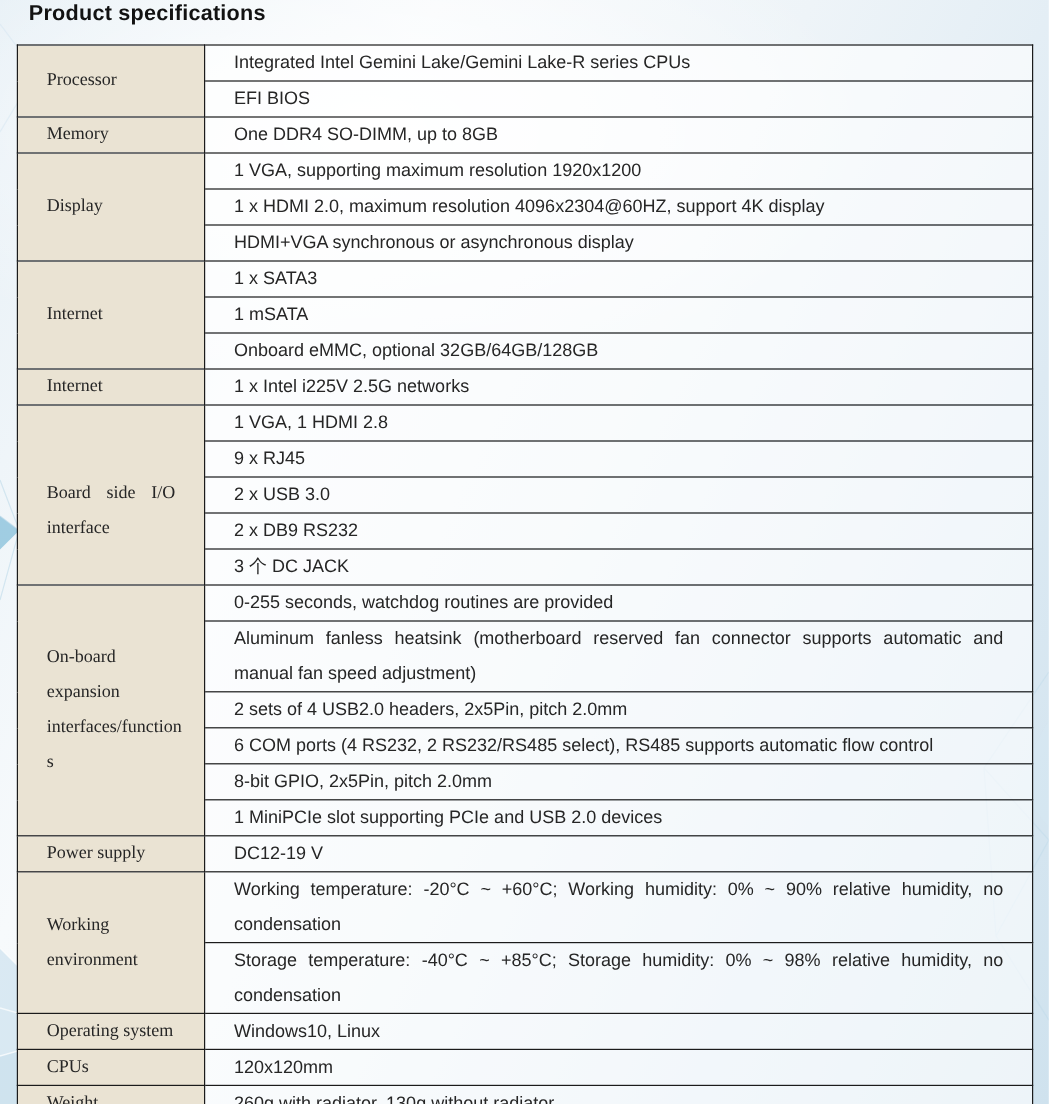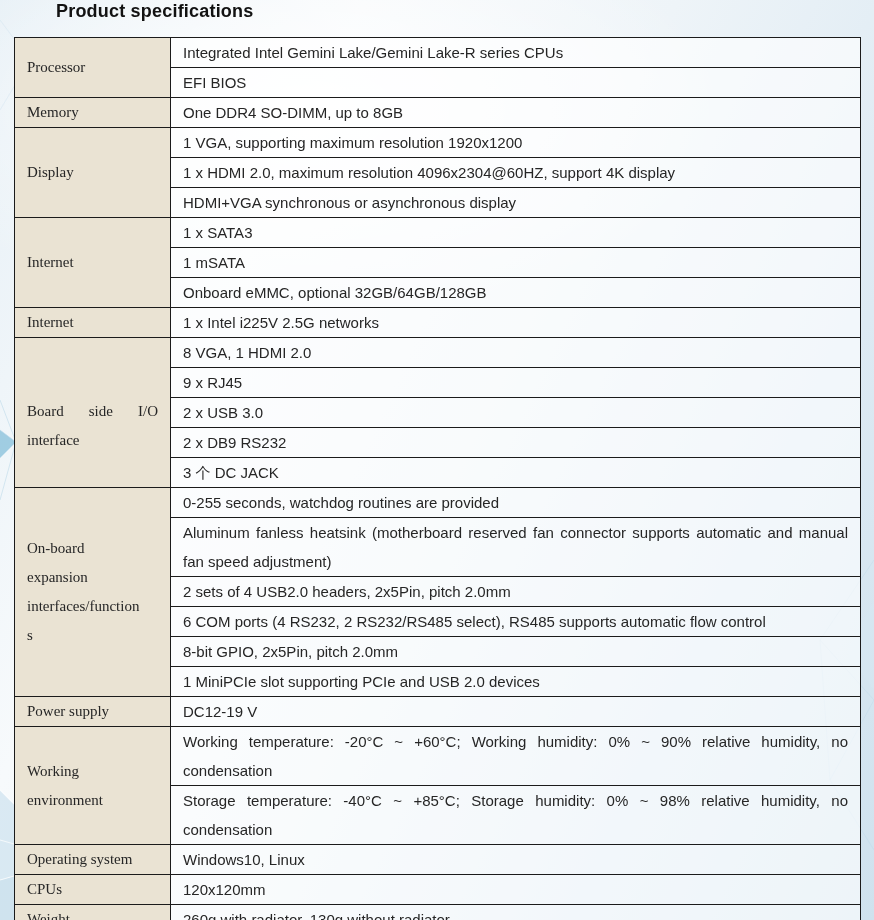--- a/index.html
+++ b/index.html
@@ -5,31 +5,31 @@
   html,body{margin:0;padding:0;}
   body{
     width:874px;height:920px;position:relative;overflow:hidden;
     font-family:"Liberation Sans", sans-serif;
     background:
       radial-gradient(ellipse 600px 300px at 35% 12%, rgba(255,255,255,0.95), rgba(255,255,255,0) 70%),
       linear-gradient(115deg,#e7f0f6 0%,#f7fafc 28%,#eef4f8 52%,#ddeaf3 78%,#cfe2ee 100%);
   }
   .bg-decor{position:absolute;left:0;top:0;width:874px;height:920px;z-index:0;}
   .page-title{
-    position:absolute;left:56px;top:1px;z-index:2;
+    position:absolute;left:24px;top:1px;z-index:2;
     font-size:18px;font-weight:bold;color:#121212;letter-spacing:0.2px;
   }
   table.specs{
     position:absolute;left:14px;top:37px;z-index:1;
     width:846px;border-collapse:collapse;table-layout:fixed;
     font-size:15px;color:#262626;
   }
   table.specs td{
     border:1px solid #1b1b1b;
-    padding:0 12px;
+    padding:0 24px;
     vertical-align:middle;
     overflow:hidden;
   }
   td.label{
     background:#eae3d3;
     padding:0 6px 0 10px;
     width:155px;
   }
   td.value{
     background:rgba(255,255,255,0.62);
@@ -136,21 +136,21 @@
       <td class="value">1 x Intel i225V 2.5G networks</td>
     </tr>
 
     <tr class="s">
       <td class="label va-top justify-first" rowspan="5">
         <div class="ln">
             <div>Board side I/O</div>
             <div>interface</div>
           </div>
       </td>
-      <td class="value">8 VGA, 1 HDMI 2.0</td>
+      <td class="value">1 VGA, 1 HDMI 2.8</td>
     </tr>
     <tr class="s">
       <td class="value">9 x RJ45</td>
     </tr>
     <tr class="s">
       <td class="value">2 x USB 3.0</td>
     </tr>
     <tr class="s">
       <td class="value">2 x DB9 RS232</td>
     </tr>

